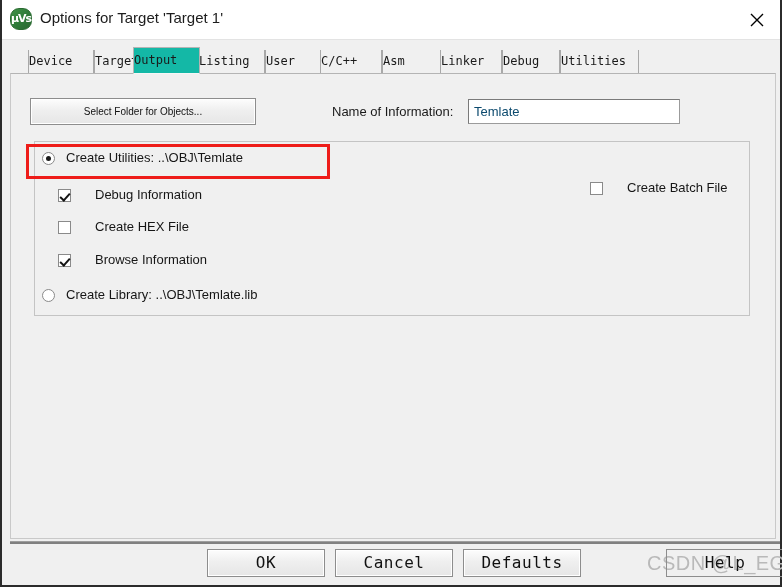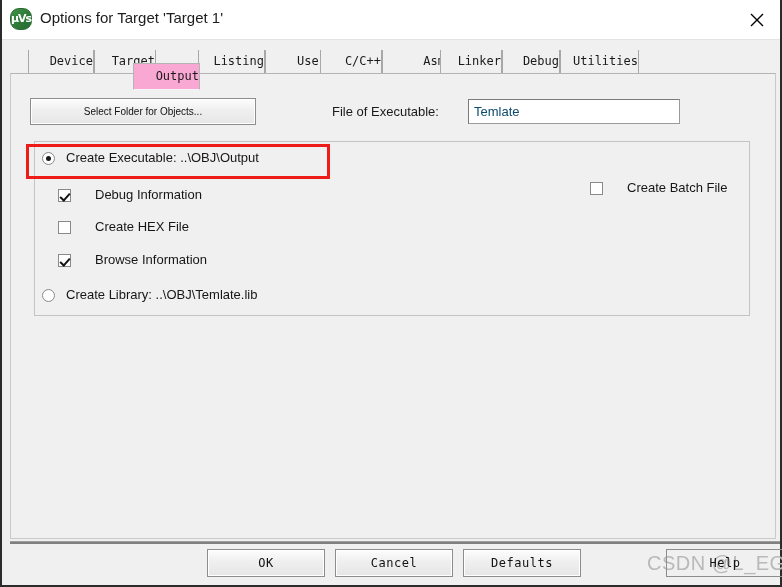--- a/index.html
+++ b/index.html
@@ -83,31 +83,31 @@
   }
   .tab {
     position: absolute;
     top: 3px;
     height: 23px;
     background: #f0f0f0;
     font-family: "DejaVu Sans Mono", "Liberation Mono", monospace;
     font-size: 12px;
     color: #1a1a1a;
     line-height: 23px;
-    text-align: right;
+    text-align: left;
     white-space: nowrap;
     border-left: 1px solid #a8a8a8;
     border-right: 1px solid #a8a8a8;
     box-sizing: border-box;
   }
   .tab.selected {
-    top: 16px;
+    top: 0px;
     height: 27px;
     line-height: 25px;
-    background: #f9a8d4;
+    background: #14b8a6;
     border-top: 1px solid #b4b4b4;
     border-left: 1px solid #b4b4b4;
     border-right: 1px solid #b4b4b4;
     border-bottom: 1px solid #f6f6f6;
     z-index: 5;
   }
 
   
   #content-panel {
     position: absolute;
@@ -240,21 +240,21 @@
     width: 770px; height: 2px;
     background: #808080;
     border-top: 1px solid #9e9e9e;
   }
   .footer-btn {
     position: absolute;
     top: 549px;
     height: 28px;
     line-height: 26px;
     font-family: "DejaVu Sans Mono", "Liberation Mono", monospace;
-    font-size: 12px;
+    font-size: 16px;
     letter-spacing: 0.5px;
   }
   #ok-button      { left: 205px; width: 118px; }
   #cancel-button  { left: 333px; width: 118px; }
   #defaults-button{ left: 461px; width: 118px; }
   #help-button    { left: 664px; width: 118px; }
 
   #csdn-watermark {
     position: absolute;
     left: 645px; top: 552px;
@@ -294,28 +294,28 @@
     <div class="tab" style="left:310px; width:62px;">C/C++</div>
     <div class="tab" style="left:372px; width:64px;">Asm</div>
     <div class="tab" style="left:430px; width:62px;">Linker</div>
     <div class="tab" style="left:492px; width:58px;">Debug</div>
     <div class="tab" style="left:550px; width:79px;">Utilities</div>
   </div>
 
   <div id="content-panel"></div>
 
   <div class="winbtn" id="select-folder-button">Select Folder for Objects...</div>
-  <div id="exec-name-label">File of Executable:</div>
+  <div id="exec-name-label">Name of Information:</div>
   <input id="exec-name-input" type="text" value="Temlate" style="">
 
   <div id="output-group"></div>
 
   <div class="opt-row" id="row-create-exec">
     <span class="radio checked"></span>
-    <span class="opt-label-wide">Create Executable:  ..\OBJ\Output</span>
+    <span class="opt-label-wide">Create Utilities:  ..\OBJ\Temlate</span>
   </div>
 
   <div class="opt-row" id="row-debug-info">
     <span class="checkbox checked"></span>
     <span class="opt-label">Debug Information</span>
   </div>
 
   <div class="opt-row" id="row-create-hex">
     <span class="checkbox"></span>
     <span class="opt-label">Create HEX File</span>

